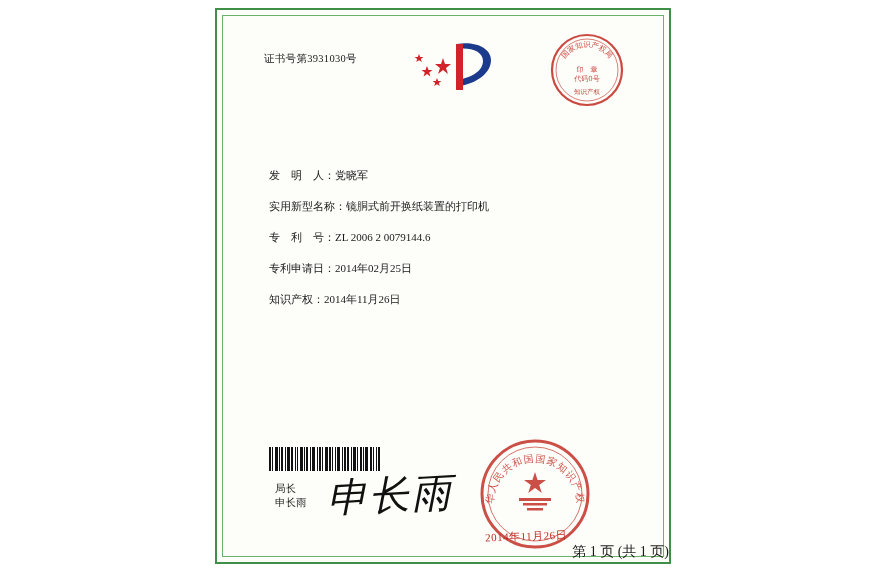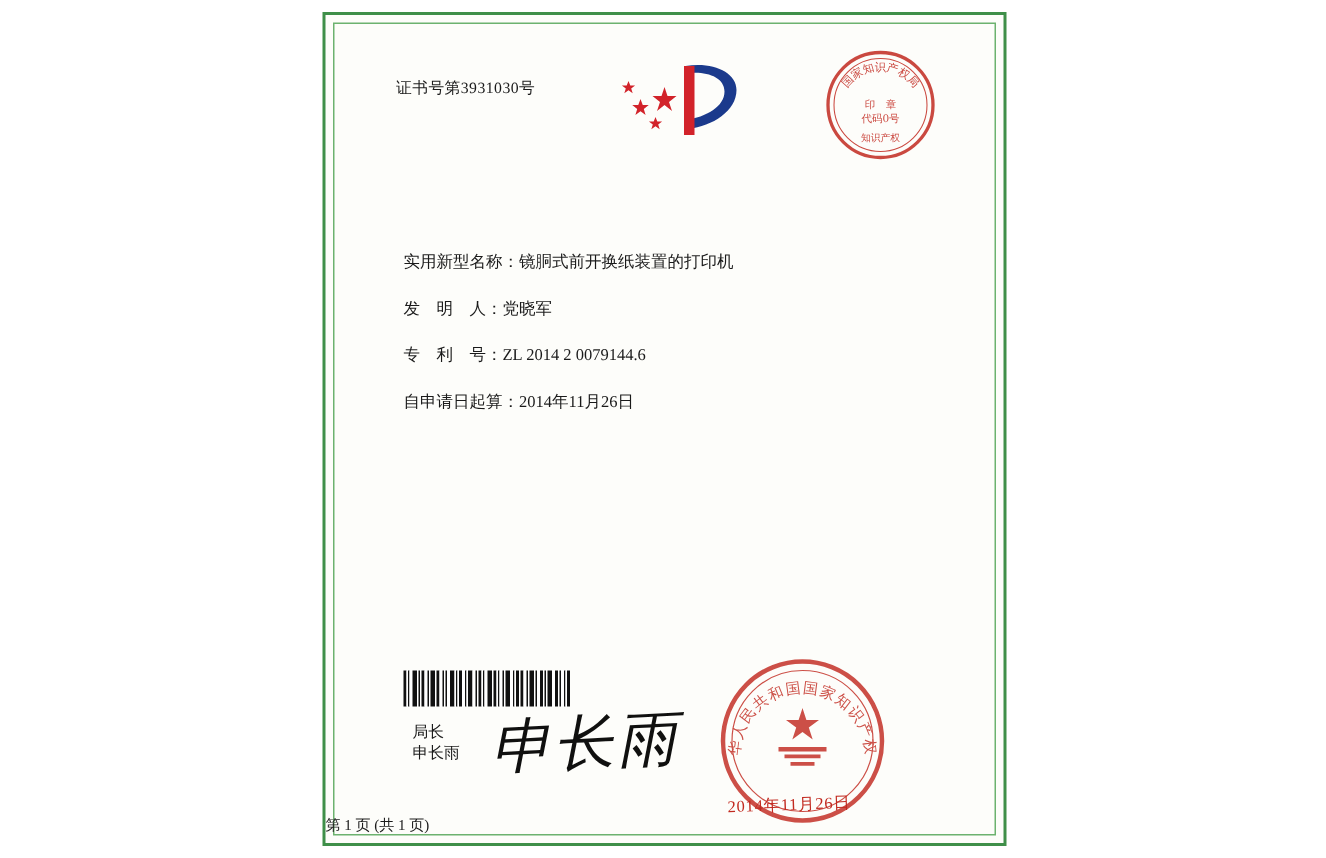--- a/index.html
+++ b/index.html
@@ -183,22 +183,22 @@
     transform: rotate(-2deg);
     font-family: "Liberation Serif", serif;
   }
 
   
   .page-footer {
     position: absolute;
     left: 0;
     right: 0;
     top: 533px;
-    text-align: left;
-    font-size: 10px;
+    text-align: right;
+    font-size: 14px;
     color: #1a1a1a;
   }
 </style>
 </head>
 <body>
 
 <div class="page">
   <div class="sheet">
     <div class="sheet-inner"></div>
 
@@ -221,30 +221,33 @@
         <textPath href="#arcTop" startOffset="50%" text-anchor="middle">国家知识产权局</textPath>
       </text>
       <text x="38" y="40" font-size="7" fill="#c22a20" text-anchor="middle" font-family="DejaVu Serif, serif">印　章</text>
       <text x="38" y="49" font-size="7" fill="#c22a20" text-anchor="middle" font-family="DejaVu Serif, serif">代码0号</text>
       <text x="38" y="62" font-size="6.5" fill="#c22a20" text-anchor="middle" font-family="DejaVu Serif, serif">知识产权</text>
     </svg>
 
 
     <div class="fields">
       <div class="field-row">
+        <span class="field-label">发　明　人：</span><span class="field-value">党晓军</span>
+      </div>
+      <div class="field-row">
         <span class="field-label">实用新型名称：</span><span class="field-value">镜胴式前开换纸装置的打印机</span>
       </div>
       <div class="field-row">
-        <span class="field-label">发　明　人：</span><span class="field-value">党晓军</span>
-      </div>
-      <div class="field-row">
-        <span class="field-label">专　利　号：</span><span class="field-value">ZL 2014 2 0079144.6</span>
-      </div>
-      <div class="field-row">
-        <span class="field-label">自申请日起算：</span><span class="field-value">2014年11月26日</span>
+        <span class="field-label">专　利　号：</span><span class="field-value">ZL 2006 2 0079144.6</span>
+      </div>
+      <div class="field-row">
+        <span class="field-label">专利申请日：</span><span class="field-value">2014年02月25日</span>
+      </div>
+      <div class="field-row">
+        <span class="field-label">知识产权：</span><span class="field-value">2014年11月26日</span>
       </div>
     </div>
 
     <div class="body-text">
     </div>
 
     <div class="barcode">
       <span style="width:2px"></span><span style="width:1px;background:#fff"></span><span style="width:1px"></span><span style="width:2px;background:#fff"></span><span style="width:3px"></span><span style="width:1px;background:#fff"></span><span style="width:1px"></span><span style="width:1px;background:#fff"></span><span style="width:2px"></span><span style="width:2px;background:#fff"></span><span style="width:1px"></span><span style="width:1px;background:#fff"></span><span style="width:3px"></span><span style="width:1px;background:#fff"></span><span style="width:2px"></span><span style="width:2px;background:#fff"></span><span style="width:1px"></span><span style="width:1px;background:#fff"></span><span style="width:1px"></span><span style="width:2px;background:#fff"></span><span style="width:3px"></span><span style="width:1px;background:#fff"></span><span style="width:1px"></span><span style="width:1px;background:#fff"></span><span style="width:2px"></span><span style="width:2px;background:#fff"></span><span style="width:1px"></span><span style="width:1px;background:#fff"></span><span style="width:3px"></span><span style="width:2px;background:#fff"></span><span style="width:1px"></span><span style="width:1px;background:#fff"></span><span style="width:2px"></span><span style="width:1px;background:#fff"></span><span style="width:1px"></span><span style="width:2px;background:#fff"></span><span style="width:3px"></span><span style="width:1px;background:#fff"></span><span style="width:2px"></span><span style="width:1px;background:#fff"></span><span style="width:1px"></span><span style="width:2px;background:#fff"></span><span style="width:1px"></span><span style="width:1px;background:#fff"></span><span style="width:3px"></span><span style="width:2px;background:#fff"></span><span style="width:1px"></span><span style="width:1px;background:#fff"></span><span style="width:2px"></span><span style="width:1px;background:#fff"></span><span style="width:2px"></span><span style="width:2px;background:#fff"></span><span style="width:1px"></span><span style="width:1px;background:#fff"></span><span style="width:3px"></span><span style="width:1px;background:#fff"></span><span style="width:1px"></span><span style="width:2px;background:#fff"></span><span style="width:2px"></span><span style="width:1px;background:#fff"></span><span style="width:1px"></span><span style="width:1px;background:#fff"></span><span style="width:3px"></span><span style="width:2px;background:#fff"></span><span style="width:2px"></span><span style="width:1px;background:#fff"></span><span style="width:1px"></span><span style="width:2px;background:#fff"></span><span style="width:1px"></span><span style="width:1px;background:#fff"></span><span style="width:2px"></span>
     </div>
 

